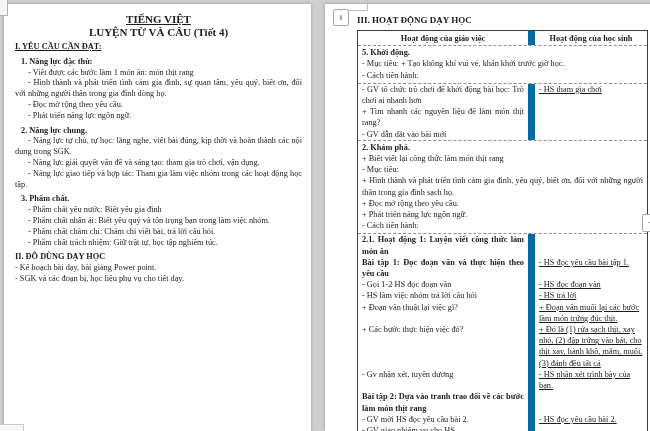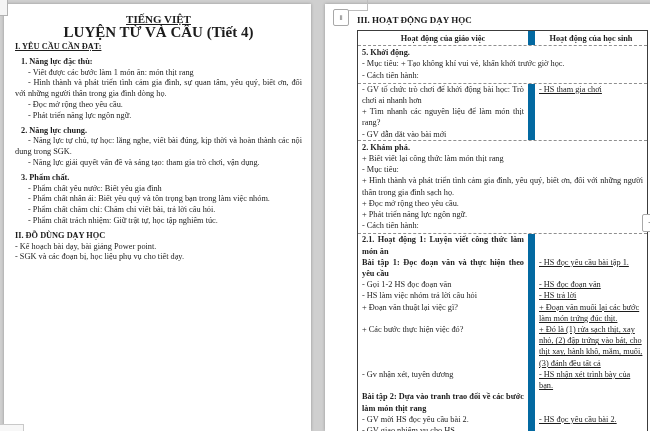--- a/index.html
+++ b/index.html
@@ -5,21 +5,21 @@
   html,body{margin:0;padding:0;background:#d3d3d3;}
   .canvas{position:relative;width:650px;height:431px;background:#cfcfcf;overflow:hidden;
           font-family:"Liberation Serif", serif;color:#1c1c1c;}
   .page{position:absolute;top:4px;height:427px;background:#ffffff;box-shadow:0 0 3px rgba(0,0,0,.28);}
   .page-left{left:4px;width:307px;padding:0;}
   .page-right{left:325px;width:330px;}
 
   
   .pl-inner{padding:9px 9px 0 11px;font-size:8.3px;line-height:10.8px;}
   .doc-title{ text-align:center;font-weight:bold;font-size:11px;line-height:13px;text-decoration:underline;}
-  .doc-subtitle{text-align:center;font-weight:bold;font-size:15px;line-height:13px;margin-bottom:3px;}
+  .doc-subtitle{text-align:center;font-weight:bold;font-size:11px;line-height:13px;margin-bottom:3px;}
   .h-main{font-weight:bold;text-decoration:underline;margin-top:2px;}
   .h-main2{font-weight:bold;margin-top:4px;}
   .h-num{font-weight:bold;margin-top:4px;text-indent:6px;}
   .p{text-align:justify;}
   .p-item{text-indent:13px;}
   .p-flat{text-indent:0;}
 
   
   .r-heading{font-weight:bold;font-size:9px;line-height:12px;margin:10px 0 4px 32px;}
   .tbl{margin-left:32px;width:291px;box-sizing:border-box;
@@ -62,20 +62,21 @@
 
       <div class="h-num">1. Năng lực đặc thù:</div>
       <div class="p p-item">- Viết được các bước làm 1 món ăn: món thịt rang</div>
       <div class="p p-item">- Hình thành và phát triển tình cảm gia đình, sự quan tâm, yêu quý, biết ơn, đối với những người thân trong gia đình dòng họ.</div>
       <div class="p p-item">- Đọc mở rộng theo yêu cầu.</div>
       <div class="p p-item">- Phát triển năng lực ngôn ngữ.</div>
 
       <div class="h-num">2. Năng lực chung.</div>
       <div class="p p-item">- Năng lực tự chủ, tự học: lắng nghe, viết bài đúng, kịp thời và hoàn thành các nội dung trong SGK.</div>
       <div class="p p-item">- Năng lực giải quyết vấn đề và sáng tạo: tham gia trò chơi, vận dụng.</div>
+      <div class="p p-item">- Năng lực giao tiếp và hợp tác: Tham gia làm việc nhóm trong các hoạt động học tập.</div>
 
       <div class="h-num">3. Phẩm chất.</div>
       <div class="p p-item">- Phẩm chất yêu nước: Biết yêu gia đình</div>
       <div class="p p-item">- Phẩm chất nhân ái: Biết yêu quý và tôn trọng bạn trong làm việc nhóm.</div>
       <div class="p p-item">- Phẩm chất chăm chỉ: Chăm chỉ viết bài, trả lời câu hỏi.</div>
       <div class="p p-item">- Phẩm chất trách nhiệm: Giữ trật tự, học tập nghiêm túc.</div>
 
       <div class="h-main2">II. ĐỒ DÙNG DẠY HỌC</div>
       <div class="p p-flat">- Kế hoạch bài dạy, bài giảng Power point.</div>
       <div class="p p-flat">- SGK và các đoạn bị, học liệu phụ vụ cho tiết dạy.</div>

